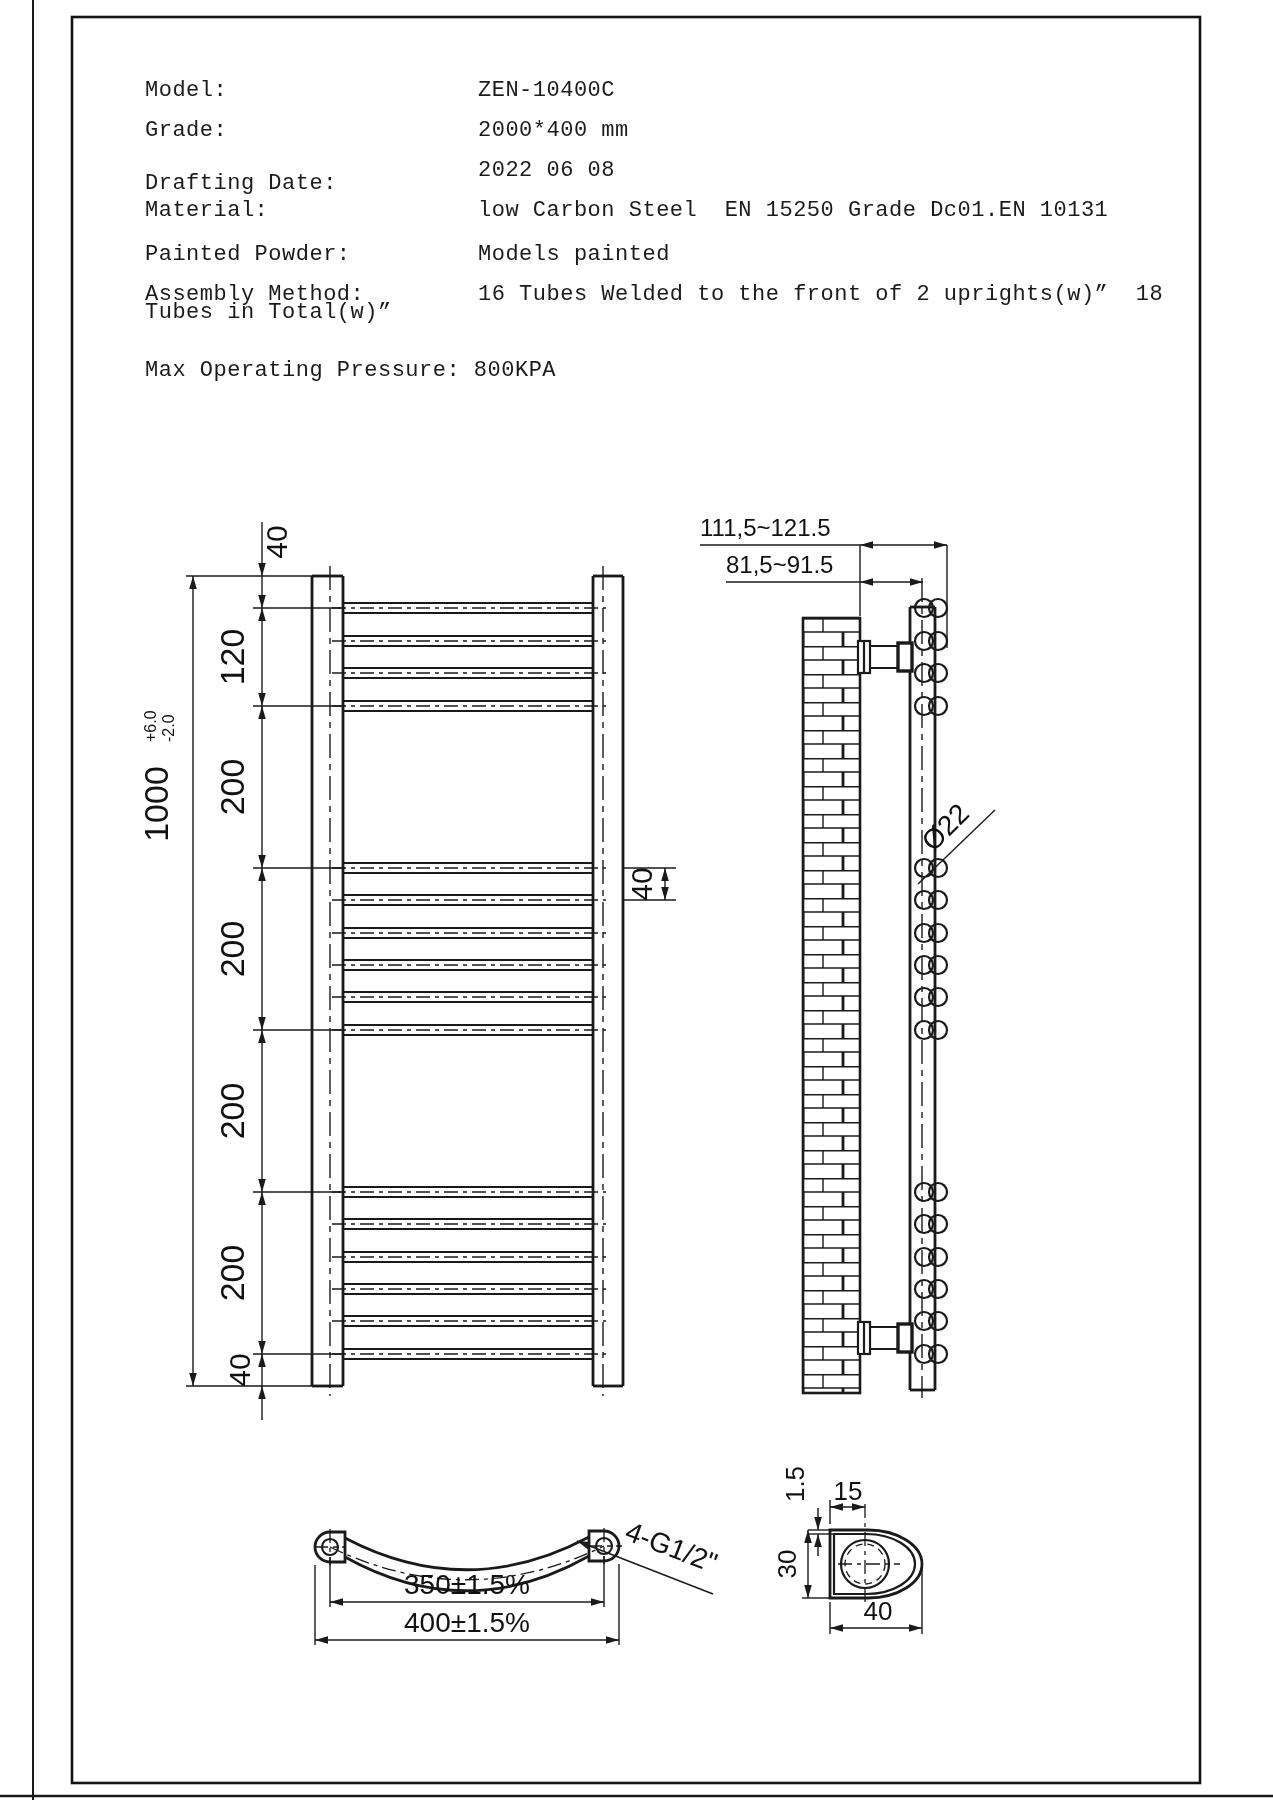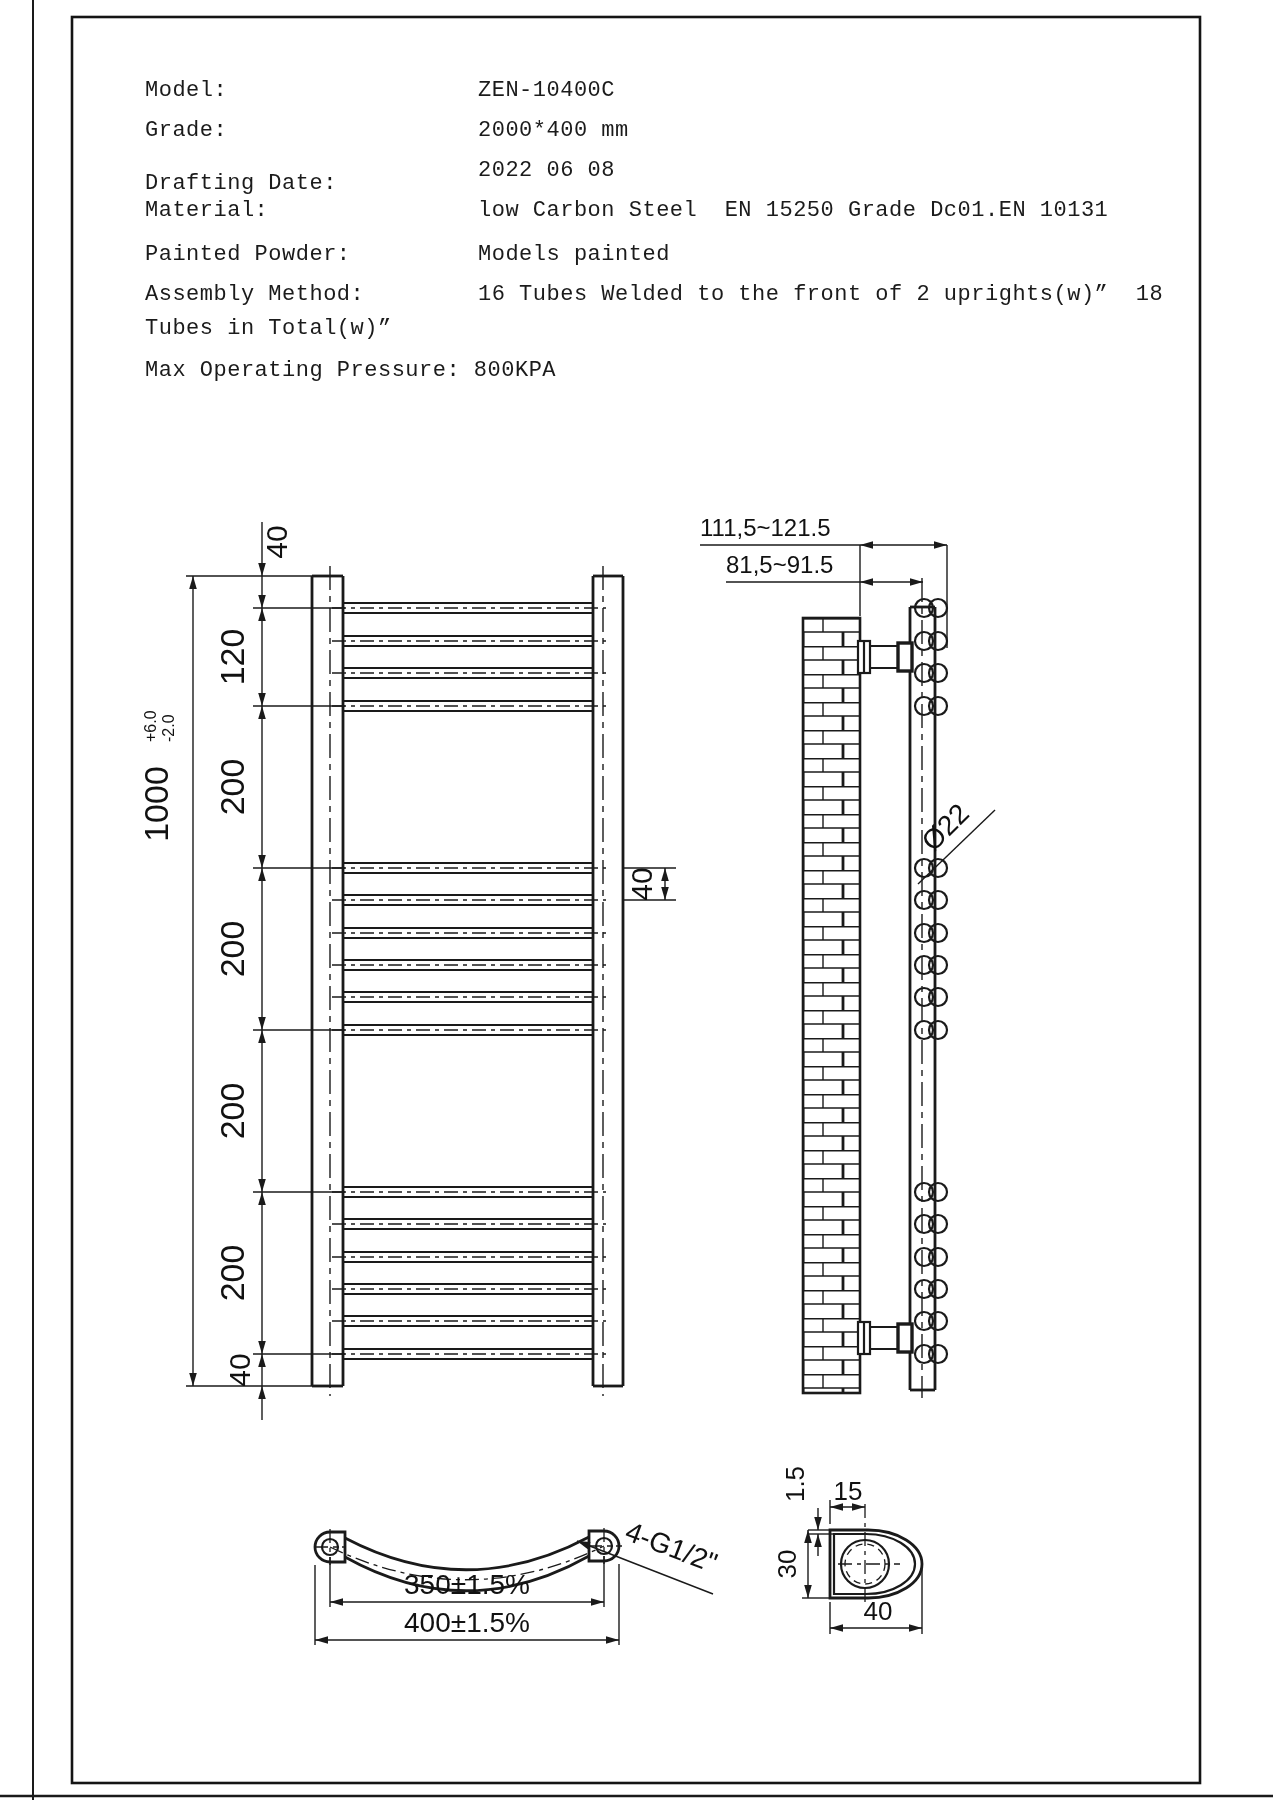--- a/index.html
+++ b/index.html
@@ -29,21 +29,21 @@
     <div class="spec" style="left:145px;top:118px">Grade:</div>
     <div class="spec" style="left:478px;top:118px">2000*400 mm</div>
     <div class="spec" style="left:145px;top:171px">Drafting Date:</div>
     <div class="spec" style="left:478px;top:158px">2022 06 08</div>
     <div class="spec" style="left:145px;top:198px">Material:</div>
     <div class="spec" style="left:478px;top:198px">low Carbon Steel  EN 15250 Grade Dc01.EN 10131</div>
     <div class="spec" style="left:145px;top:242px">Painted Powder:</div>
     <div class="spec" style="left:478px;top:242px">Models painted</div>
     <div class="spec" style="left:145px;top:282px">Assembly Method:</div>
     <div class="spec" style="left:478px;top:282px">16 Tubes Welded to the front of 2 uprights(w)”  18</div>
-    <div class="spec" style="left:145px;top:316px">Tubes in Total(w)”</div>
+    <div class="spec" style="left:145px;top:300px">Tubes in Total(w)”</div>
     <div class="spec" style="left:145px;top:358px">Max Operating Pressure: 800KPA</div>
   </div>
 
   <svg width="1273" height="1800" viewBox="0 0 1273 1800">
     <defs>
       <pattern id="brick" width="40" height="28" patternUnits="userSpaceOnUse" patternTransform="translate(803,618)">
         <rect width="40" height="28" fill="#fff"></rect>
         <path d="M0,0.7H40 M0,14H40 M20,0V14 M0.7,14V28 M39.3,14V28" stroke="#1a1a1a" stroke-width="1.4" fill="none"></path>
       </pattern>
     </defs>

